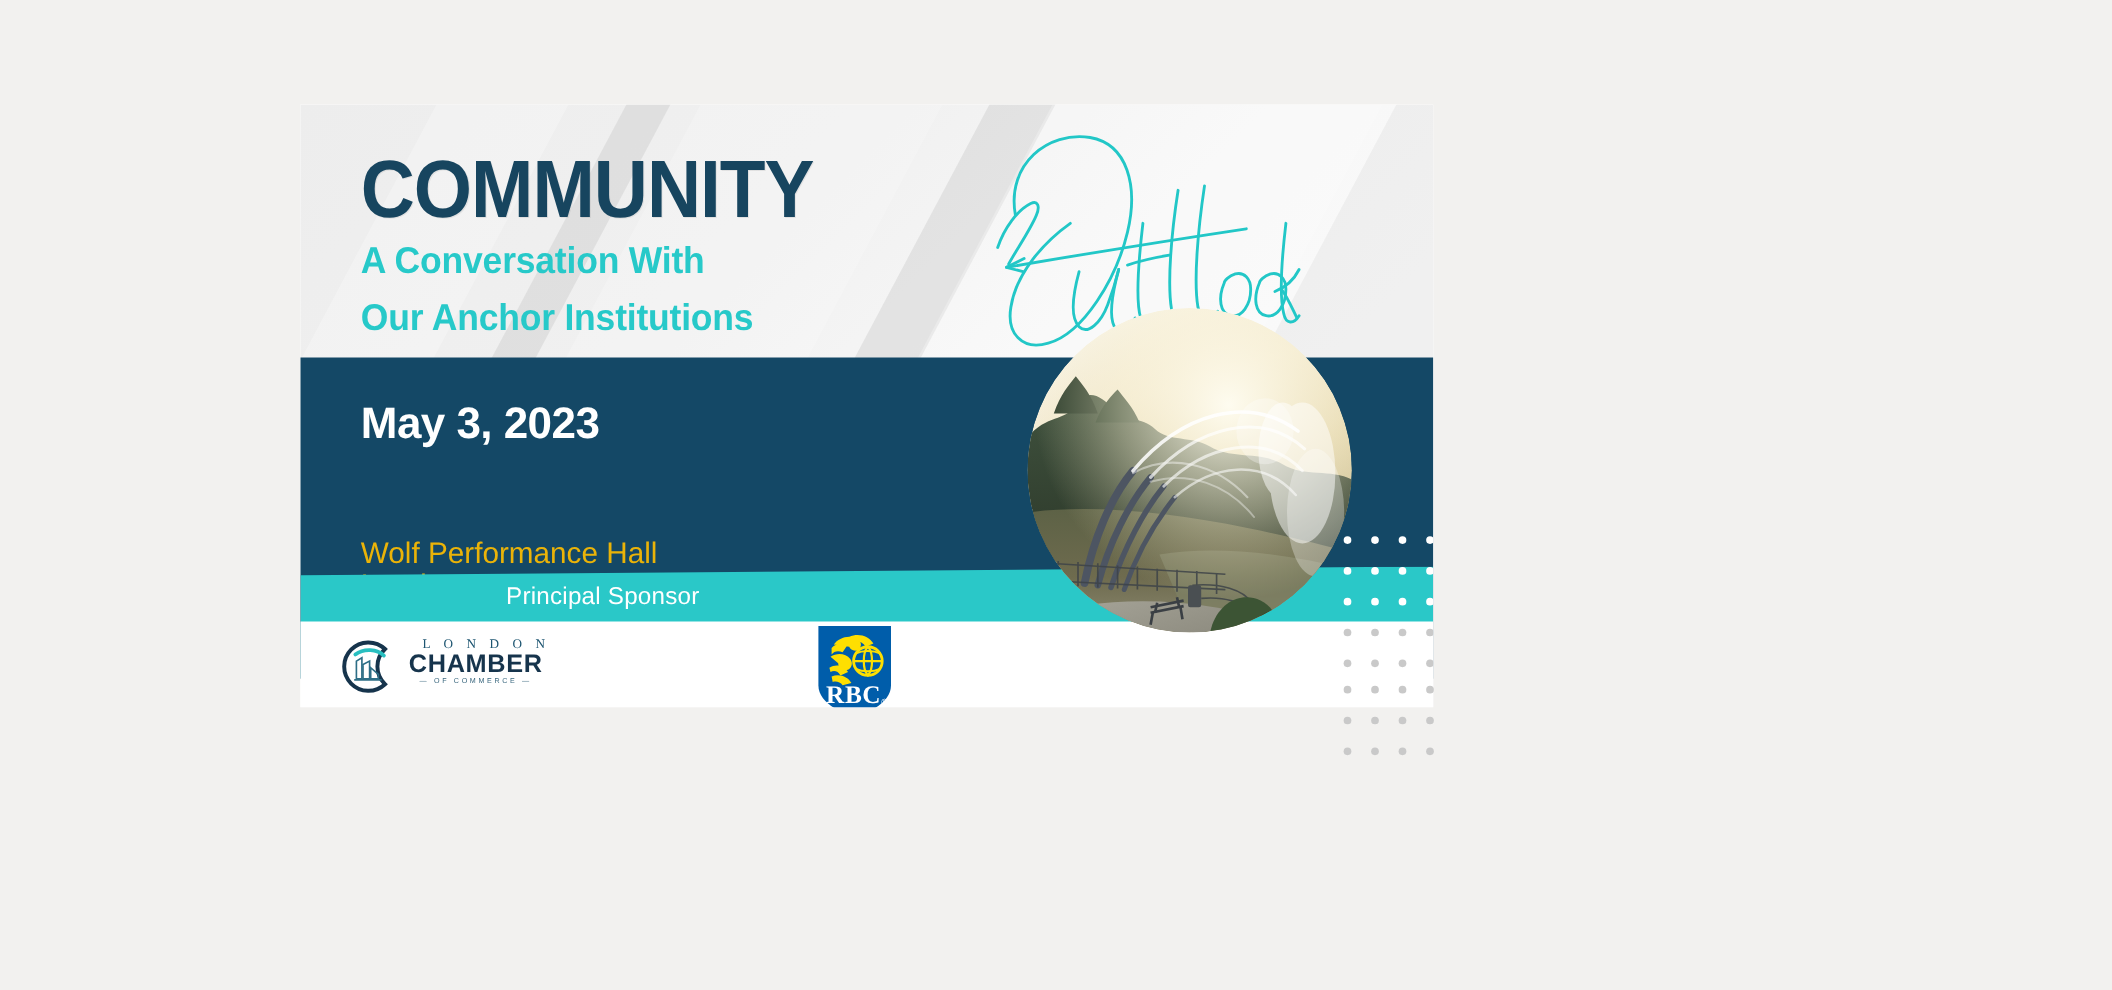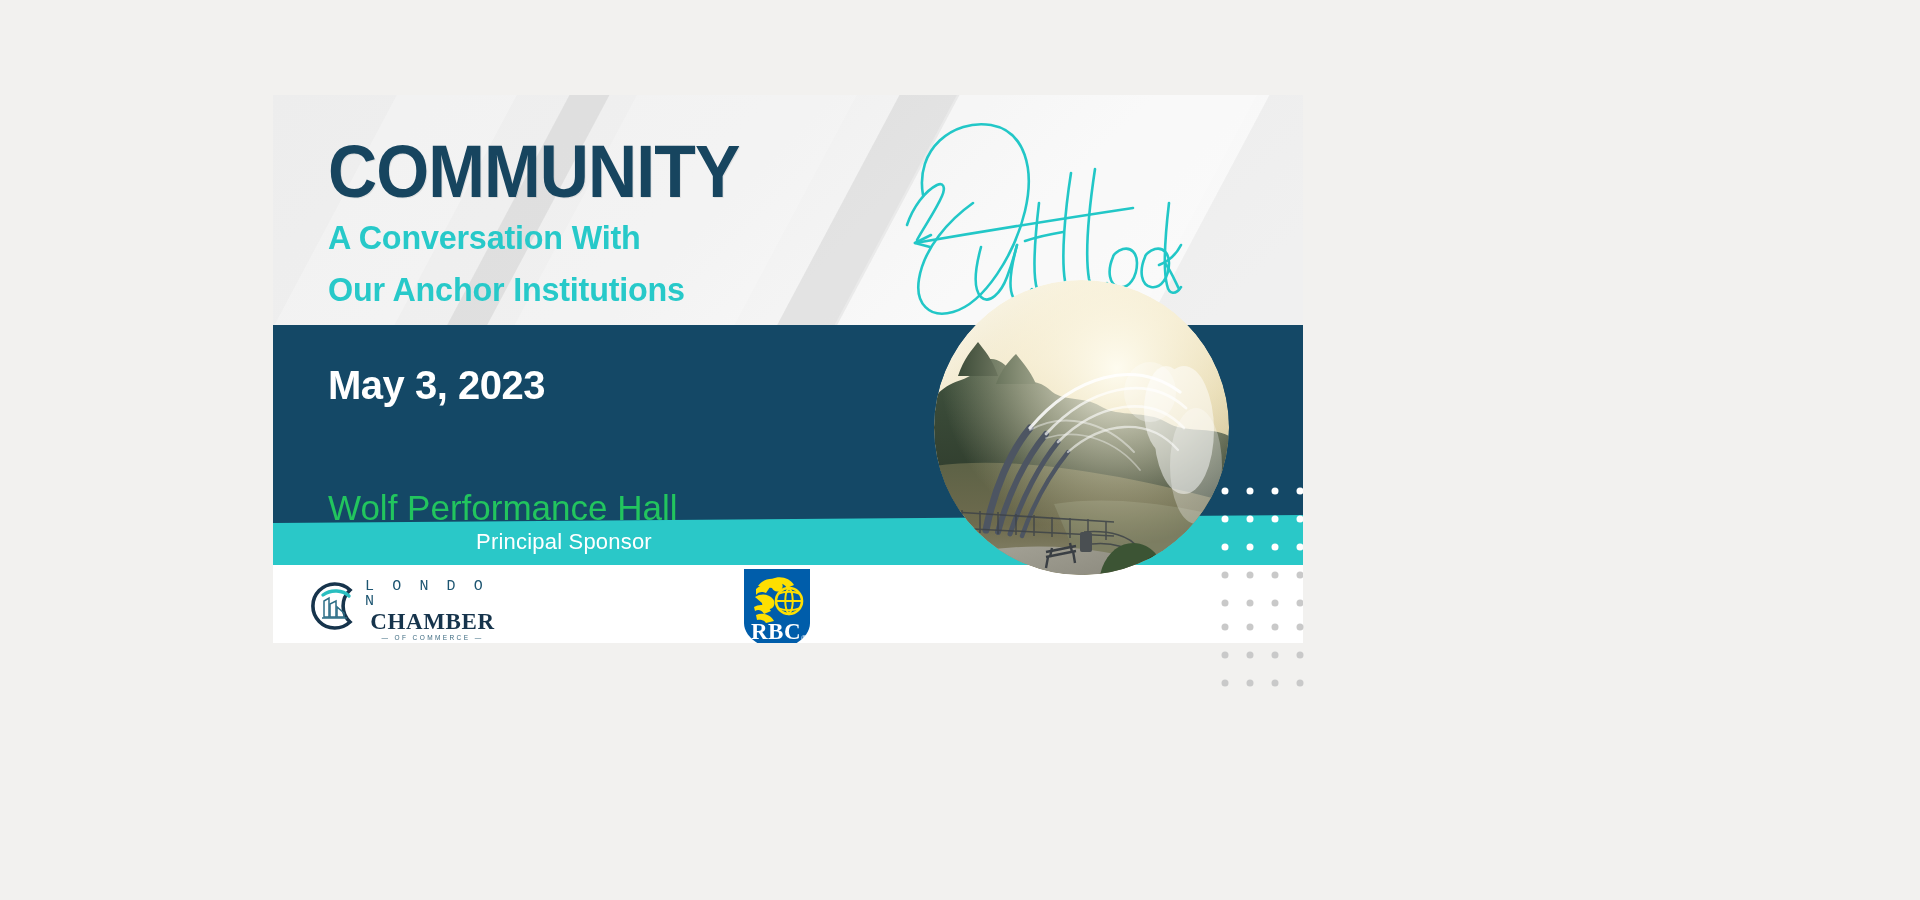--- a/index.html
+++ b/index.html
@@ -78,61 +78,61 @@
   .date-line{
     position:absolute;left:55px;
     color:#ffffff;font-weight:700;
     font-family:"Liberation Sans", sans-serif;
     white-space:nowrap;line-height:1;text-align:center;
   }
   .date-line.d-main{top:40px;font-size:40px;letter-spacing:-.5px;}
   .date-line.d-time{top:98px;font-size:40px;letter-spacing:-.5px;}
   .venue-line{
     position:absolute;left:55px;
-    color:#22c55e;font-weight:400;
-    font-family:"Liberation Sans", sans-serif;
-    font-size:35px;line-height:1.12;white-space:nowrap;
+    color:#eab308;font-weight:400;
+    font-family:"Liberation Sans", sans-serif;
+    font-size:27px;line-height:1.12;white-space:nowrap;
   }
   .venue-line.v1{top:163px;}
   .venue-line.v2{top:192px;}
 
   
   .teal-bar{
     position:absolute;left:0;top:420px;width:1030px;height:102px;
     background:#2ac8c8;
     clip-path:polygon(0 8px, 1030px 0, 1030px 102px, 0 102px);
   }
   .sponsor-label{
-    position:absolute;left:16px;top:434px;width:1030px;
+    position:absolute;left:0;top:434px;width:1030px;
     text-align:center;
     color:#ffffff;font-size:22px;font-weight:400;
     font-family:"Liberation Sans", sans-serif;
     letter-spacing:.2px;
   }
   .sponsor-label span{position:relative;left:-240px;}
 
   
   .footer-white{
     position:absolute;left:0;top:470px;width:1030px;height:78px;
     background:#ffffff;
   }
 
   
   .chamber-logo{
     position:absolute;left:30px;top:478px;width:200px;height:64px;
   }
   .ch-mark{position:absolute;left:0;top:4px;width:58px;height:58px;}
   .ch-text{position:absolute;left:62px;top:6px;width:135px;}
   .ch-london{
-    font-family:Liberation Mono, monospace;
-    font-size:15px;letter-spacing:4.6px;color:#1d5571;
-    font-weight:400;text-align:left;line-height:1;
+    font-family:Liberation Serif, serif;
+    font-size:12px;letter-spacing:4.6px;color:#1d5571;
+    font-weight:400;text-align:right;line-height:1;
   }
   .ch-chamber{
-    font-family:Liberation Serif, serif;
+    font-family:Liberation Sans, sans-serif;
     font-size:23px;color:#16344c;font-weight:700;
     letter-spacing:.6px;text-align:center;line-height:1.12;
   }
   .ch-comm{
     font-family:"Liberation Sans", sans-serif;
     font-size:6.5px;letter-spacing:2.4px;color:#3d6a80;
     text-align:center;line-height:1;white-space:nowrap;
   }
 
   

